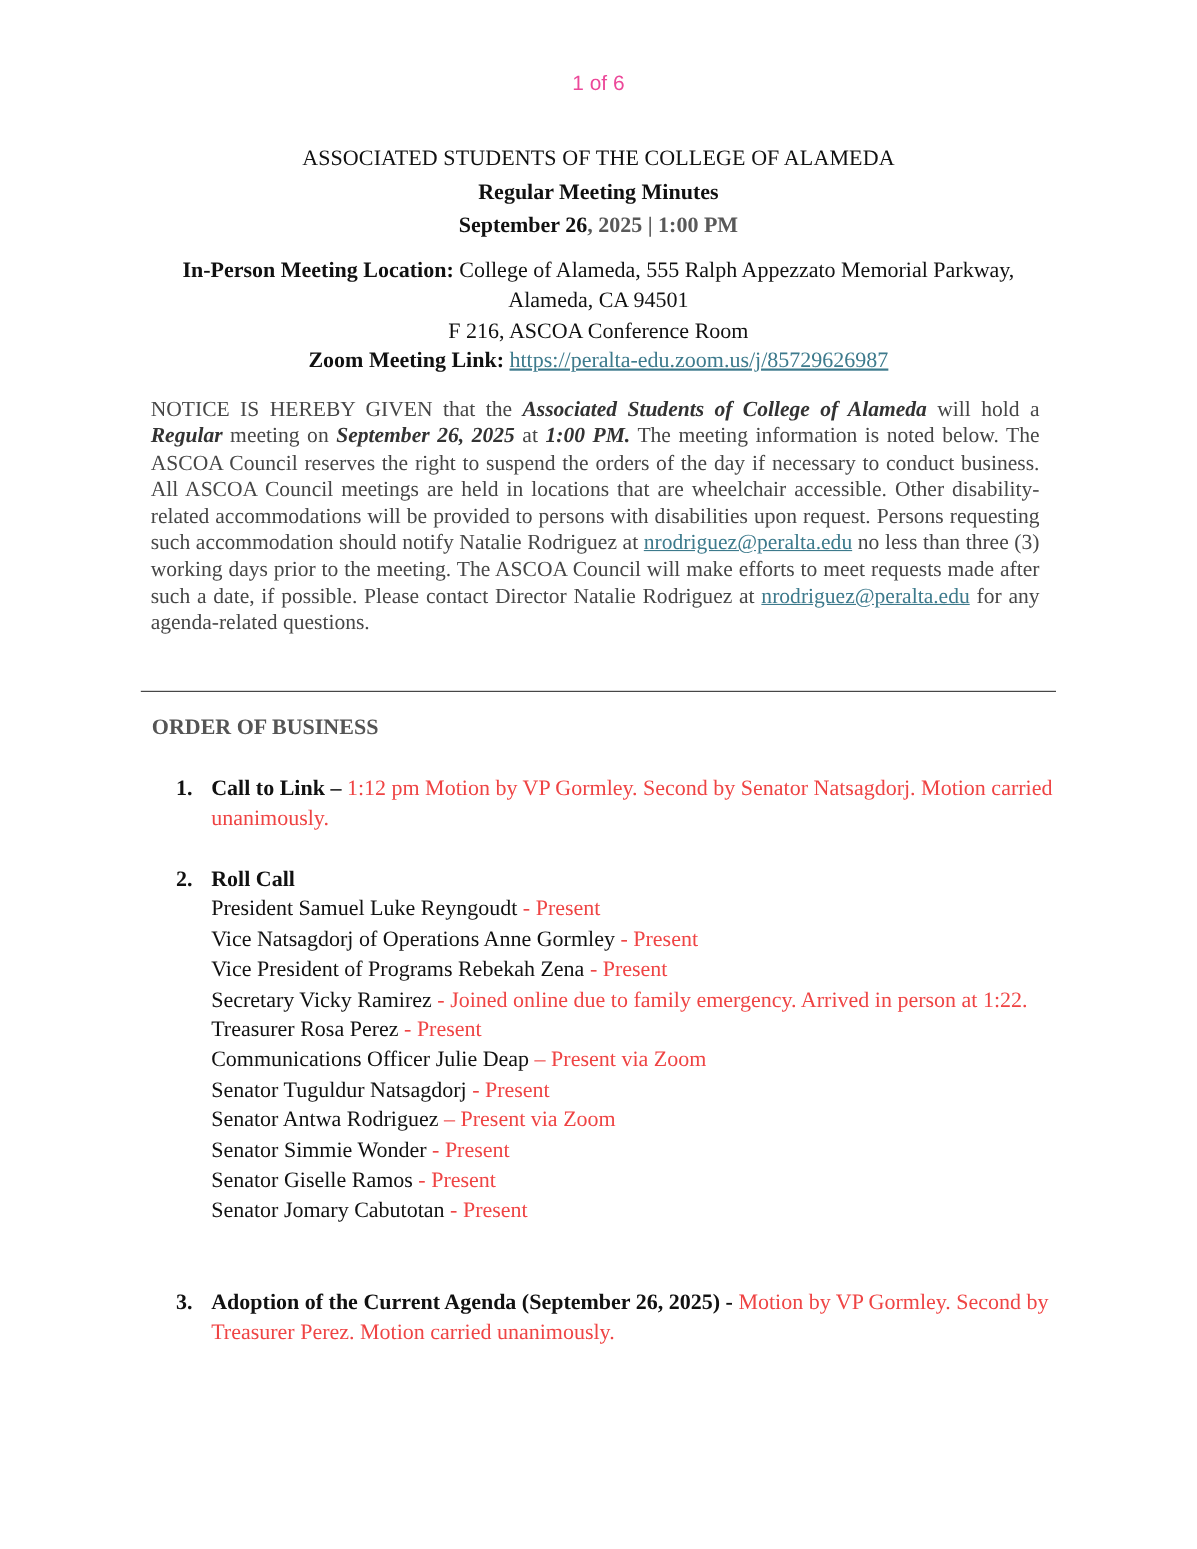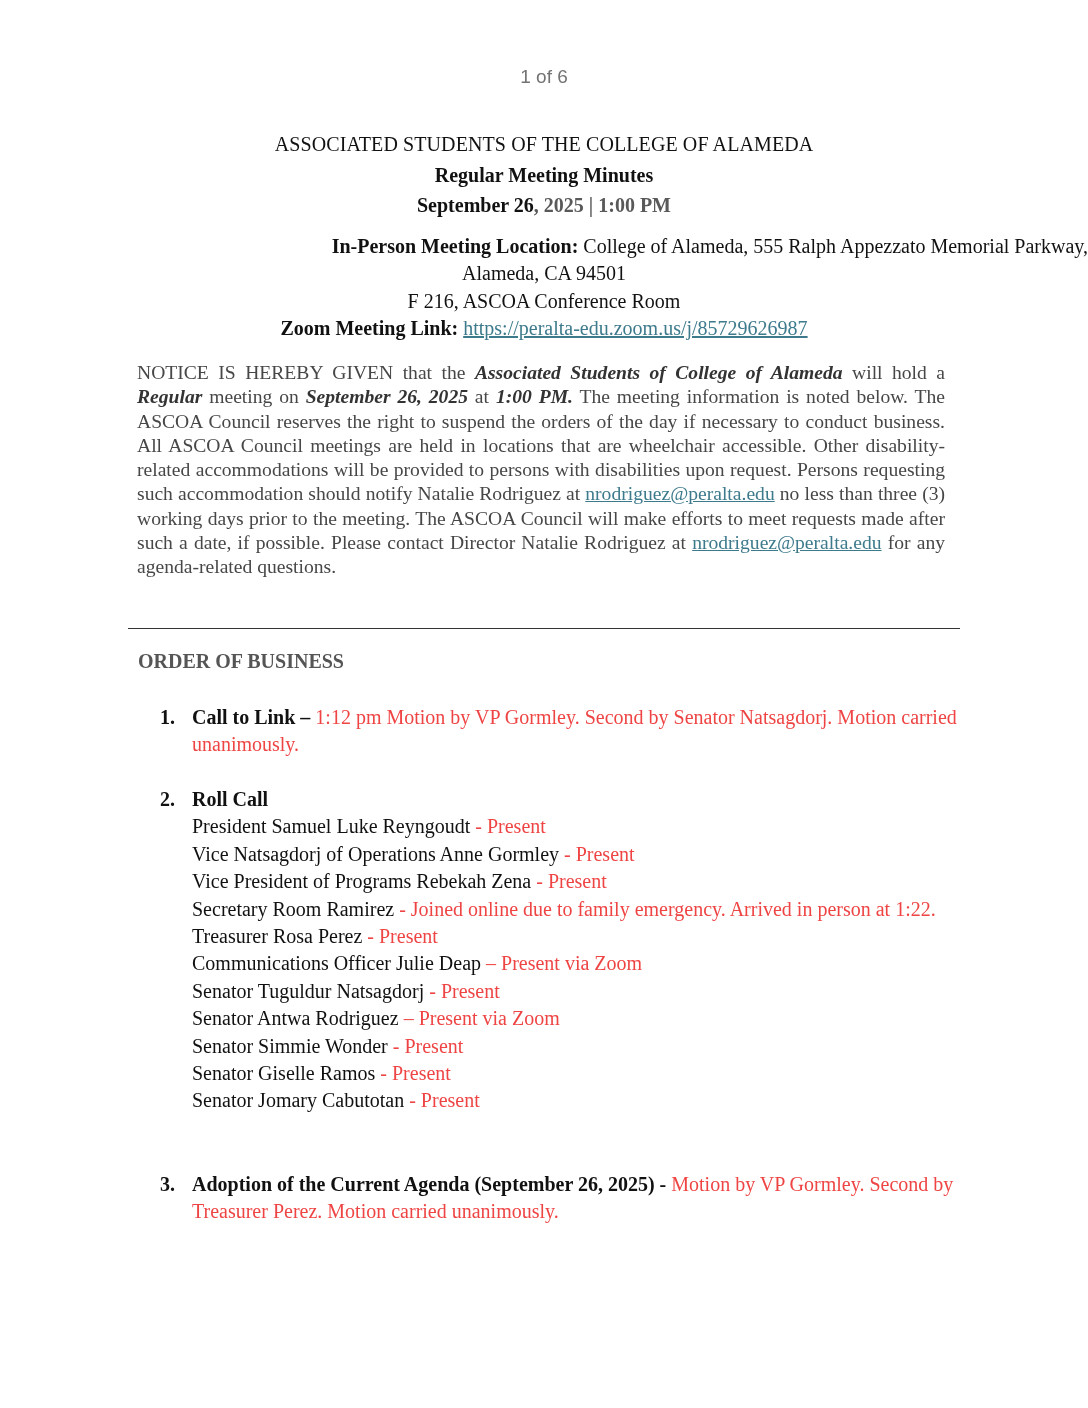--- a/index.html
+++ b/index.html
@@ -1,25 +1,25 @@
 <!DOCTYPE html>
 <html><head>
   <meta charset="utf-8">
   <style>
     html, body { margin: 0; padding: 0; background: #ffffff; }
     body { width: 1088px; height: 1408px; position: relative; overflow: hidden;
            font-family: "Liberation Serif", "DejaVu Serif", serif; color: #111; }
     .page-num { position: absolute; top: 66px; left: 0; width: 1088px; text-align: center;
-                font-family: "Liberation Sans", "DejaVu Sans", sans-serif; font-size: 19px; color: #737373; }
+                font-family: "Liberation Sans", "DejaVu Sans", sans-serif; font-size: 19px; color: #ec4899; }
     .center { position: absolute; left: 0; width: 1088px; text-align: center; }
     .title { top: 133px; font-weight: normal; font-size: 20px; letter-spacing: 0.1px; }
     .subtitle { top: 164px; font-weight: bold; font-size: 20px; }
     .date { top: 194px; font-weight: bold; font-size: 20px; }
     .date .gray { color: #595959; }
-    .loc1 { top: 235px; font-size: 20px; text-align: right; }
+    .loc1 { top: 235px; font-size: 20px; }
     .loc2 { top: 262px; font-size: 20px; }
     .loc3 { top: 290px; font-size: 20px; }
     .loc4 { top: 317px; font-size: 20px; }
     b { font-weight: bold; }
     a.link { color: #3d7a8c; text-decoration: underline; }
     .notice { position: absolute; top: 361px; left: 137px; width: 808px; font-size: 19.6px;
               line-height: 24.3px; color: #474747; text-align: justify; }
     .notice .bi { font-weight: bold; font-style: italic; color: #333; }
     .rule { position: absolute; top: 628px; left: 128px; width: 832px; height: 0;
             border-top: 1.3px solid #333; }
@@ -57,21 +57,21 @@
   <div class="body"><b>Call to Link</b><b> – </b><span class="blue">1:12 pm Motion by VP Gormley. Second by Senator Natsagdorj. Motion carried unanimously.</span></div>
 </div>
 
 <div class="item item2">
   <span class="num">2.</span>
   <div class="body">
     <div><b>Roll Call</b></div>
     <div><span>President Samuel Luke Reyngoudt</span><span class="blue"> - Present</span></div>
     <div><span>Vice Natsagdorj of Operations Anne Gormley</span><span class="blue"> - Present</span></div>
     <div><span>Vice President of Programs Rebekah Zena</span><span class="blue"> - Present</span></div>
-    <div><span>Secretary Room Ramirez</span><span class="blue"> - Joined online due to family emergency. Arrived in person at 1:22.</span></div>
+    <div><span>Secretary Vicky Ramirez</span><span class="blue"> - Joined online due to family emergency. Arrived in person at 1:22.</span></div>
     <div><span>Treasurer Rosa Perez</span><span class="blue"> - Present</span></div>
     <div><span>Communications Officer Julie Deap</span><span class="blue"> – Present via Zoom</span></div>
     <div><span>Senator Tuguldur Natsagdorj</span><span class="blue"> - Present</span></div>
     <div><span>Senator Antwa Rodriguez</span><span class="blue"> – Present via Zoom</span></div>
     <div><span>Senator Simmie Wonder</span><span class="blue"> - Present</span></div>
     <div><span>Senator Giselle Ramos</span><span class="blue"> - Present</span></div>
     <div><span>Senator Jomary Cabutotan</span><span class="blue"> - Present</span></div>
   </div>
 </div>
 

